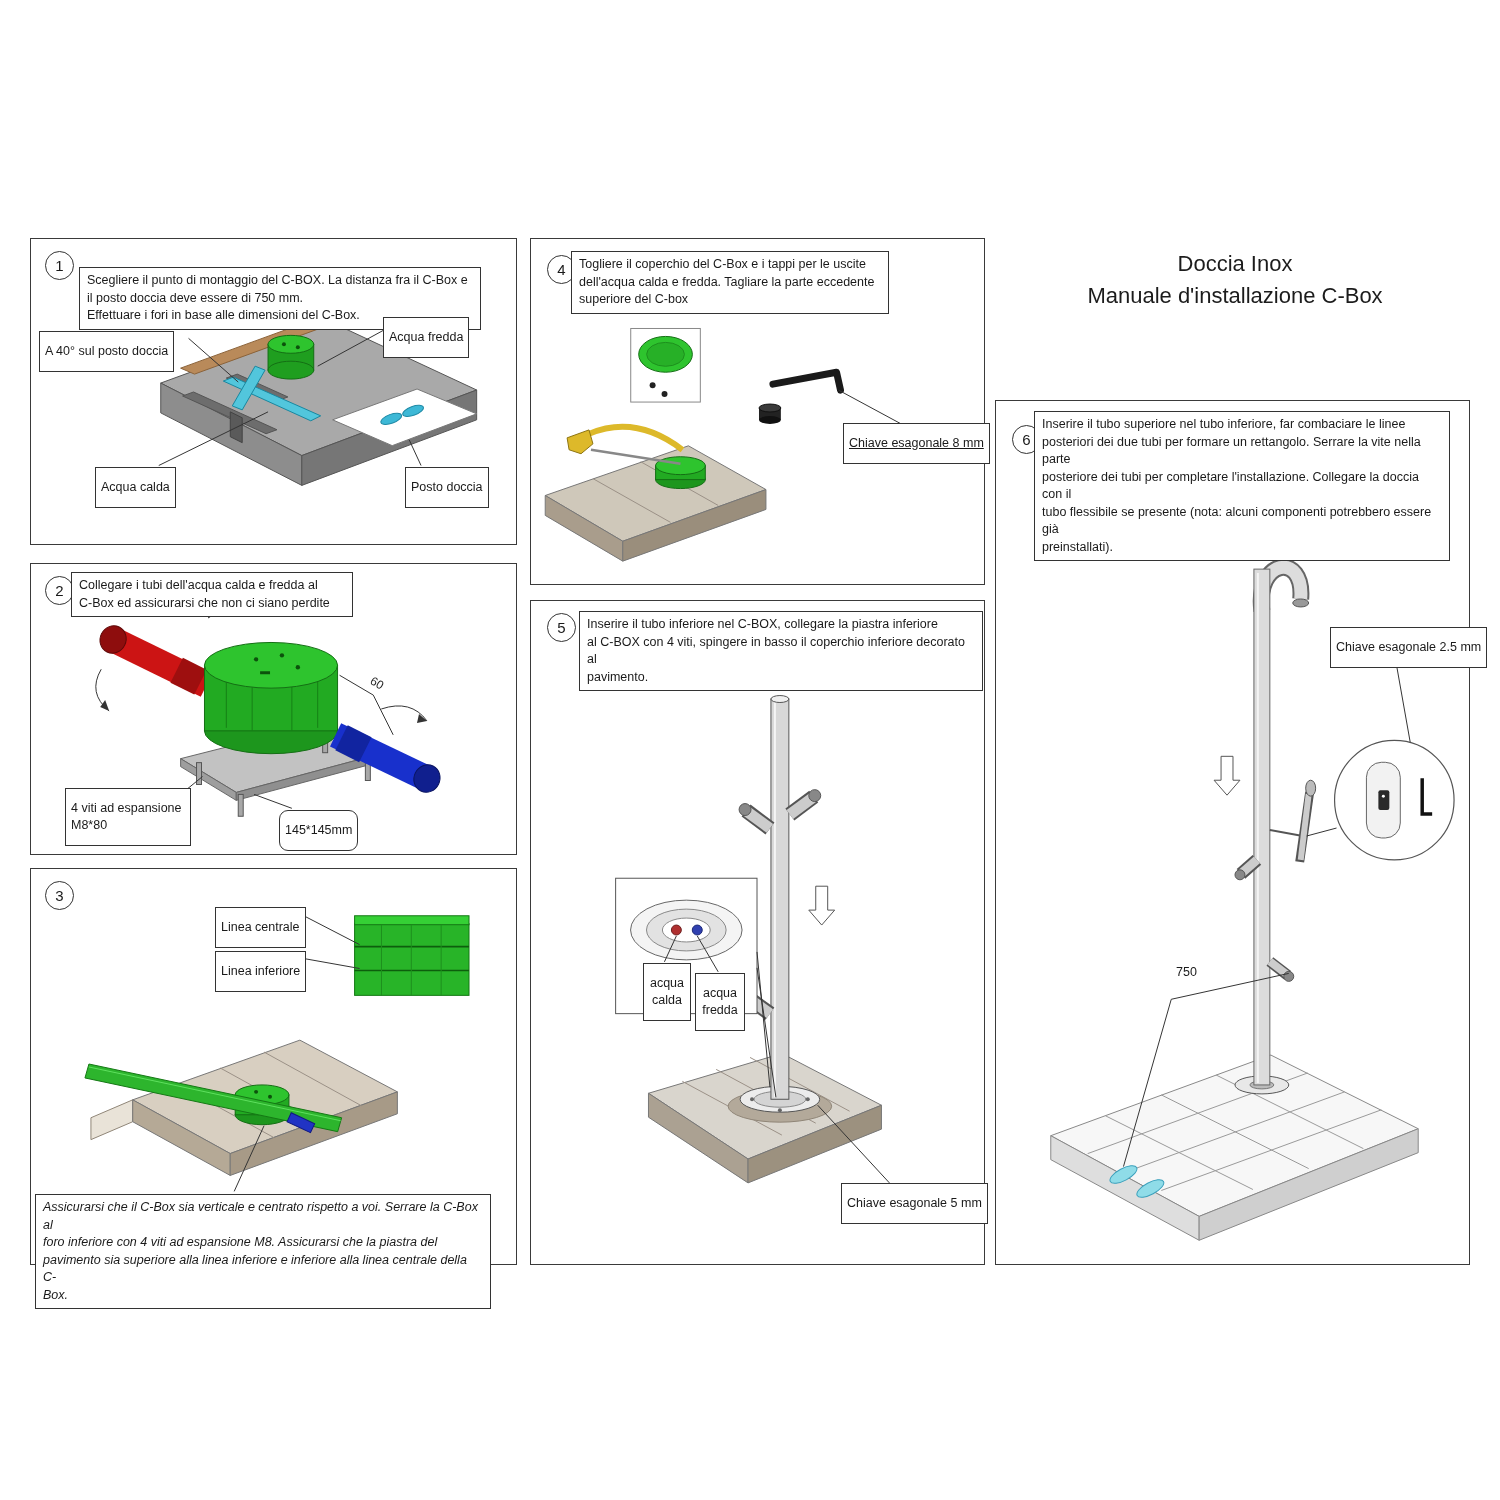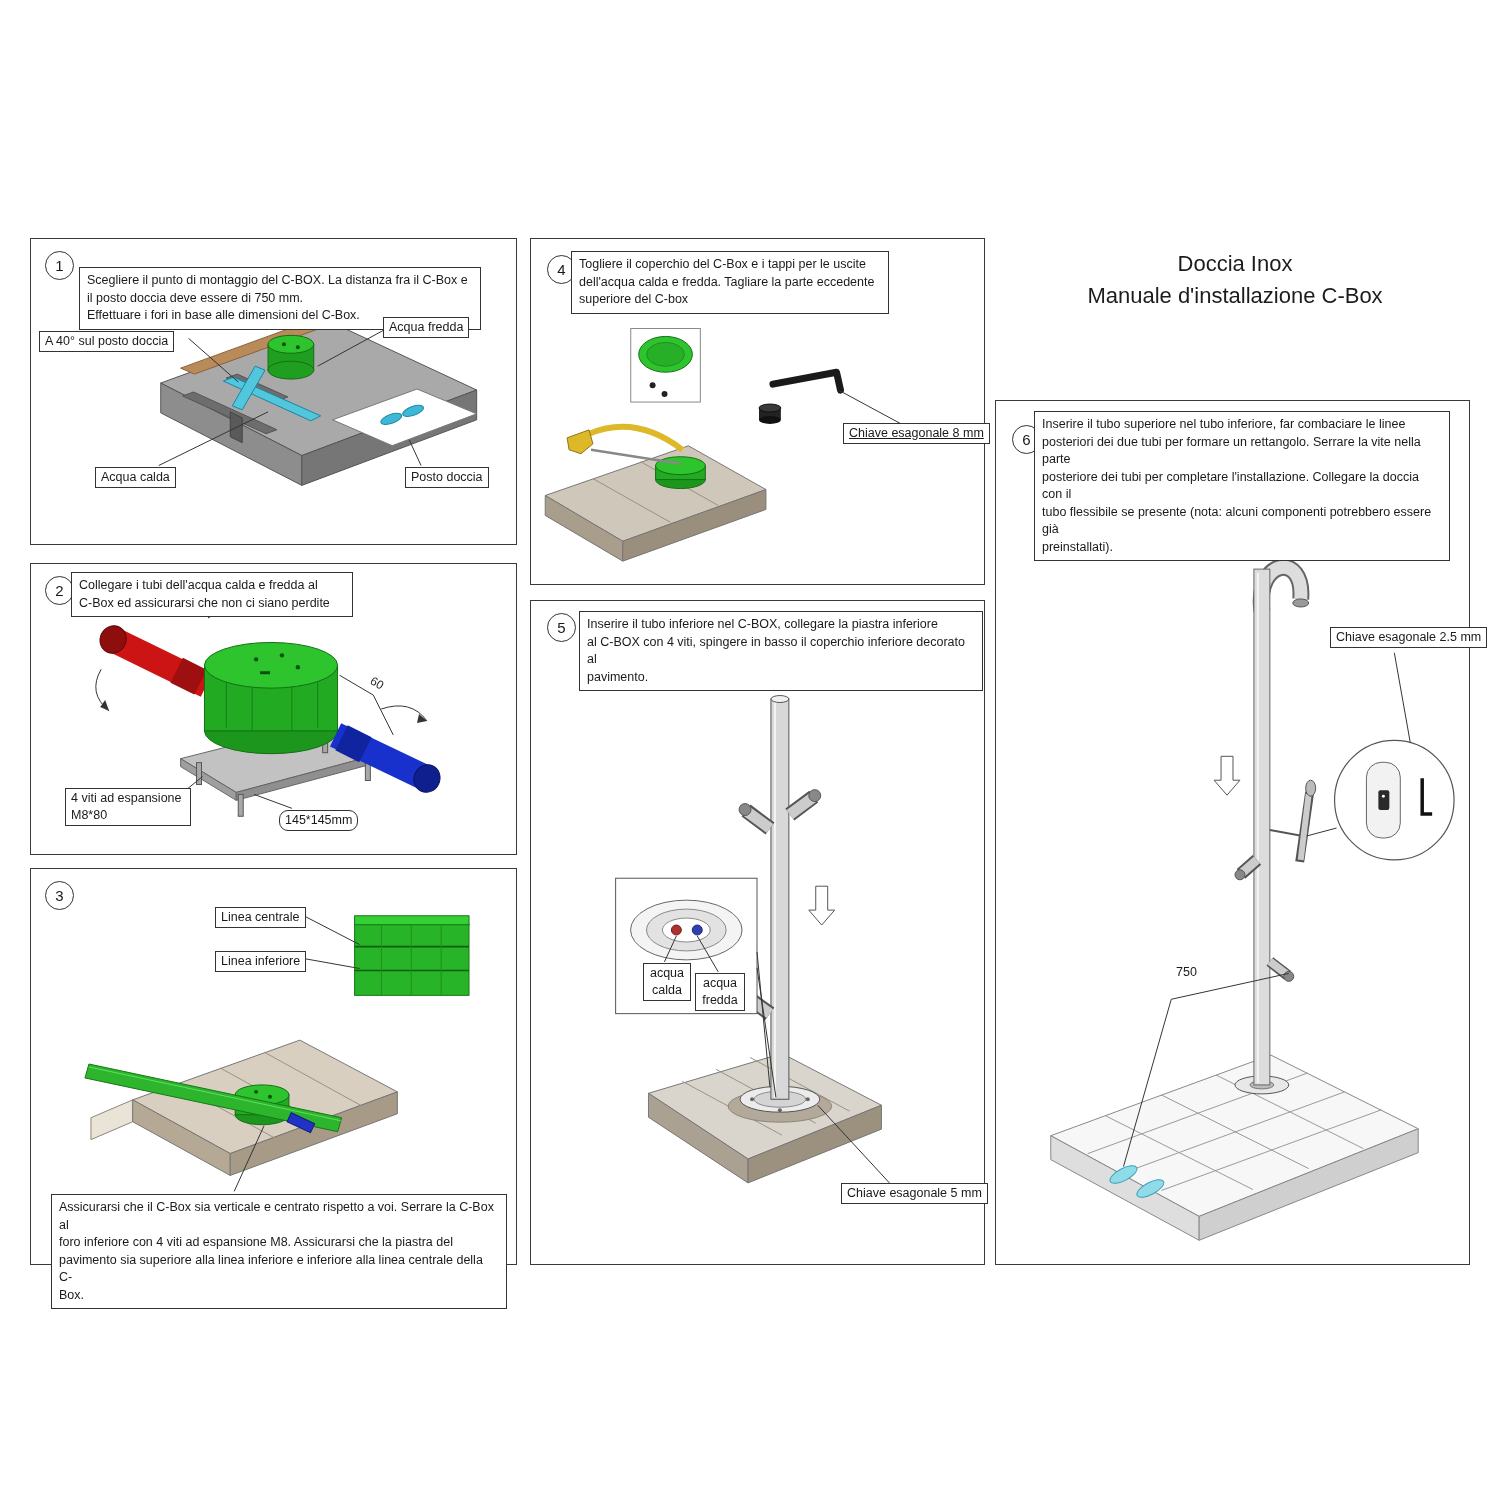--- a/index.html
+++ b/index.html
@@ -3,21 +3,21 @@
 <meta charset="utf-8">
 <style>
   html,body{margin:0;padding:0;background:#ffffff;}
   body{width:1500px;height:1500px;position:relative;font-family:"Liberation Sans",sans-serif;color:#1a1a1a;}
   .page{position:absolute;inset:0;background:#fff;}
   .panel{position:absolute;border:1px solid #3a3a3a;background:#fff;box-sizing:border-box;}
   .stepnum{position:absolute;width:27px;height:27px;border:1.5px solid #333;border-radius:50%;
            text-align:center;line-height:27px;font-size:15px;background:#fff;z-index:3;}
   .tbox{position:absolute;border:1px solid #333;background:#fff;padding:4px 7px;font-size:12.5px;
         line-height:1.4;white-space:pre-line;z-index:3;box-sizing:border-box;}
-  .lbl{position:absolute;border:1px solid #333;background:#fff;padding:1px 5px;font-size:12.5px;
+  .lbl{position:absolute;border:1px solid #333;background:#fff;padding:11px 5px;font-size:12.5px;
        line-height:1.35;white-space:nowrap;z-index:4;box-sizing:border-box;}
   .lbl.multi{white-space:pre-line;}
   .lbl.center{text-align:center;}
   .dim{position:absolute;font-size:12.5px;z-index:4;background:transparent;}
   .illus{position:absolute;inset:0;width:100%;height:100%;z-index:1;}
   .ld{stroke:#333;stroke-width:1;fill:none;}
   .title{position:absolute;left:1015px;top:248px;width:440px;text-align:center;z-index:2;}
   .title div{font-size:22px;line-height:1.45;color:#1c1c1c;}
 </style>
 </head>
@@ -166,21 +166,21 @@
         <rect x="258" y="250" width="26" height="10" transform="rotate(25 271 255)" fill="#2133c4" stroke="#101a80"></rect>
       </g>
       <g>
         <line class="ld" x1="272" y1="46" x2="330" y2="76"></line>
         <line class="ld" x1="274" y1="90" x2="330" y2="100"></line>
         <line class="ld" x1="234" y1="258" x2="204" y2="324"></line>
       </g>
     </svg>
     <div class="lbl" style="left:184px;top:38px;">Linea centrale</div>
     <div class="lbl" style="left:184px;top:82px;">Linea inferiore</div>
-    <div class="tbox" style="left:20px;top:325px;width:456px;">Assicurarsi che il C-Box sia verticale e centrato rispetto a voi. Serrare la C-Box al
+    <div class="tbox" style="left:4px;top:325px;width:456px;font-style:italic;">Assicurarsi che il C-Box sia verticale e centrato rispetto a voi. Serrare la C-Box al
 foro inferiore con 4 viti ad espansione M8. Assicurarsi che la piastra del
 pavimento sia superiore alla linea inferiore e inferiore alla linea centrale della C-
 Box.</div>
   </section>
 
   <section class="panel" style="left:530px;top:238px;width:455px;height:347px;">
     <div class="stepnum" style="left:16px;top:16px;">4</div>
     <div class="tbox" style="left:40px;top:12px;width:318px;">Togliere il coperchio del C-Box e i tappi per le uscite
 dell'acqua calda e fredda. Tagliare la parte eccedente
 superiore del C-box</div>

